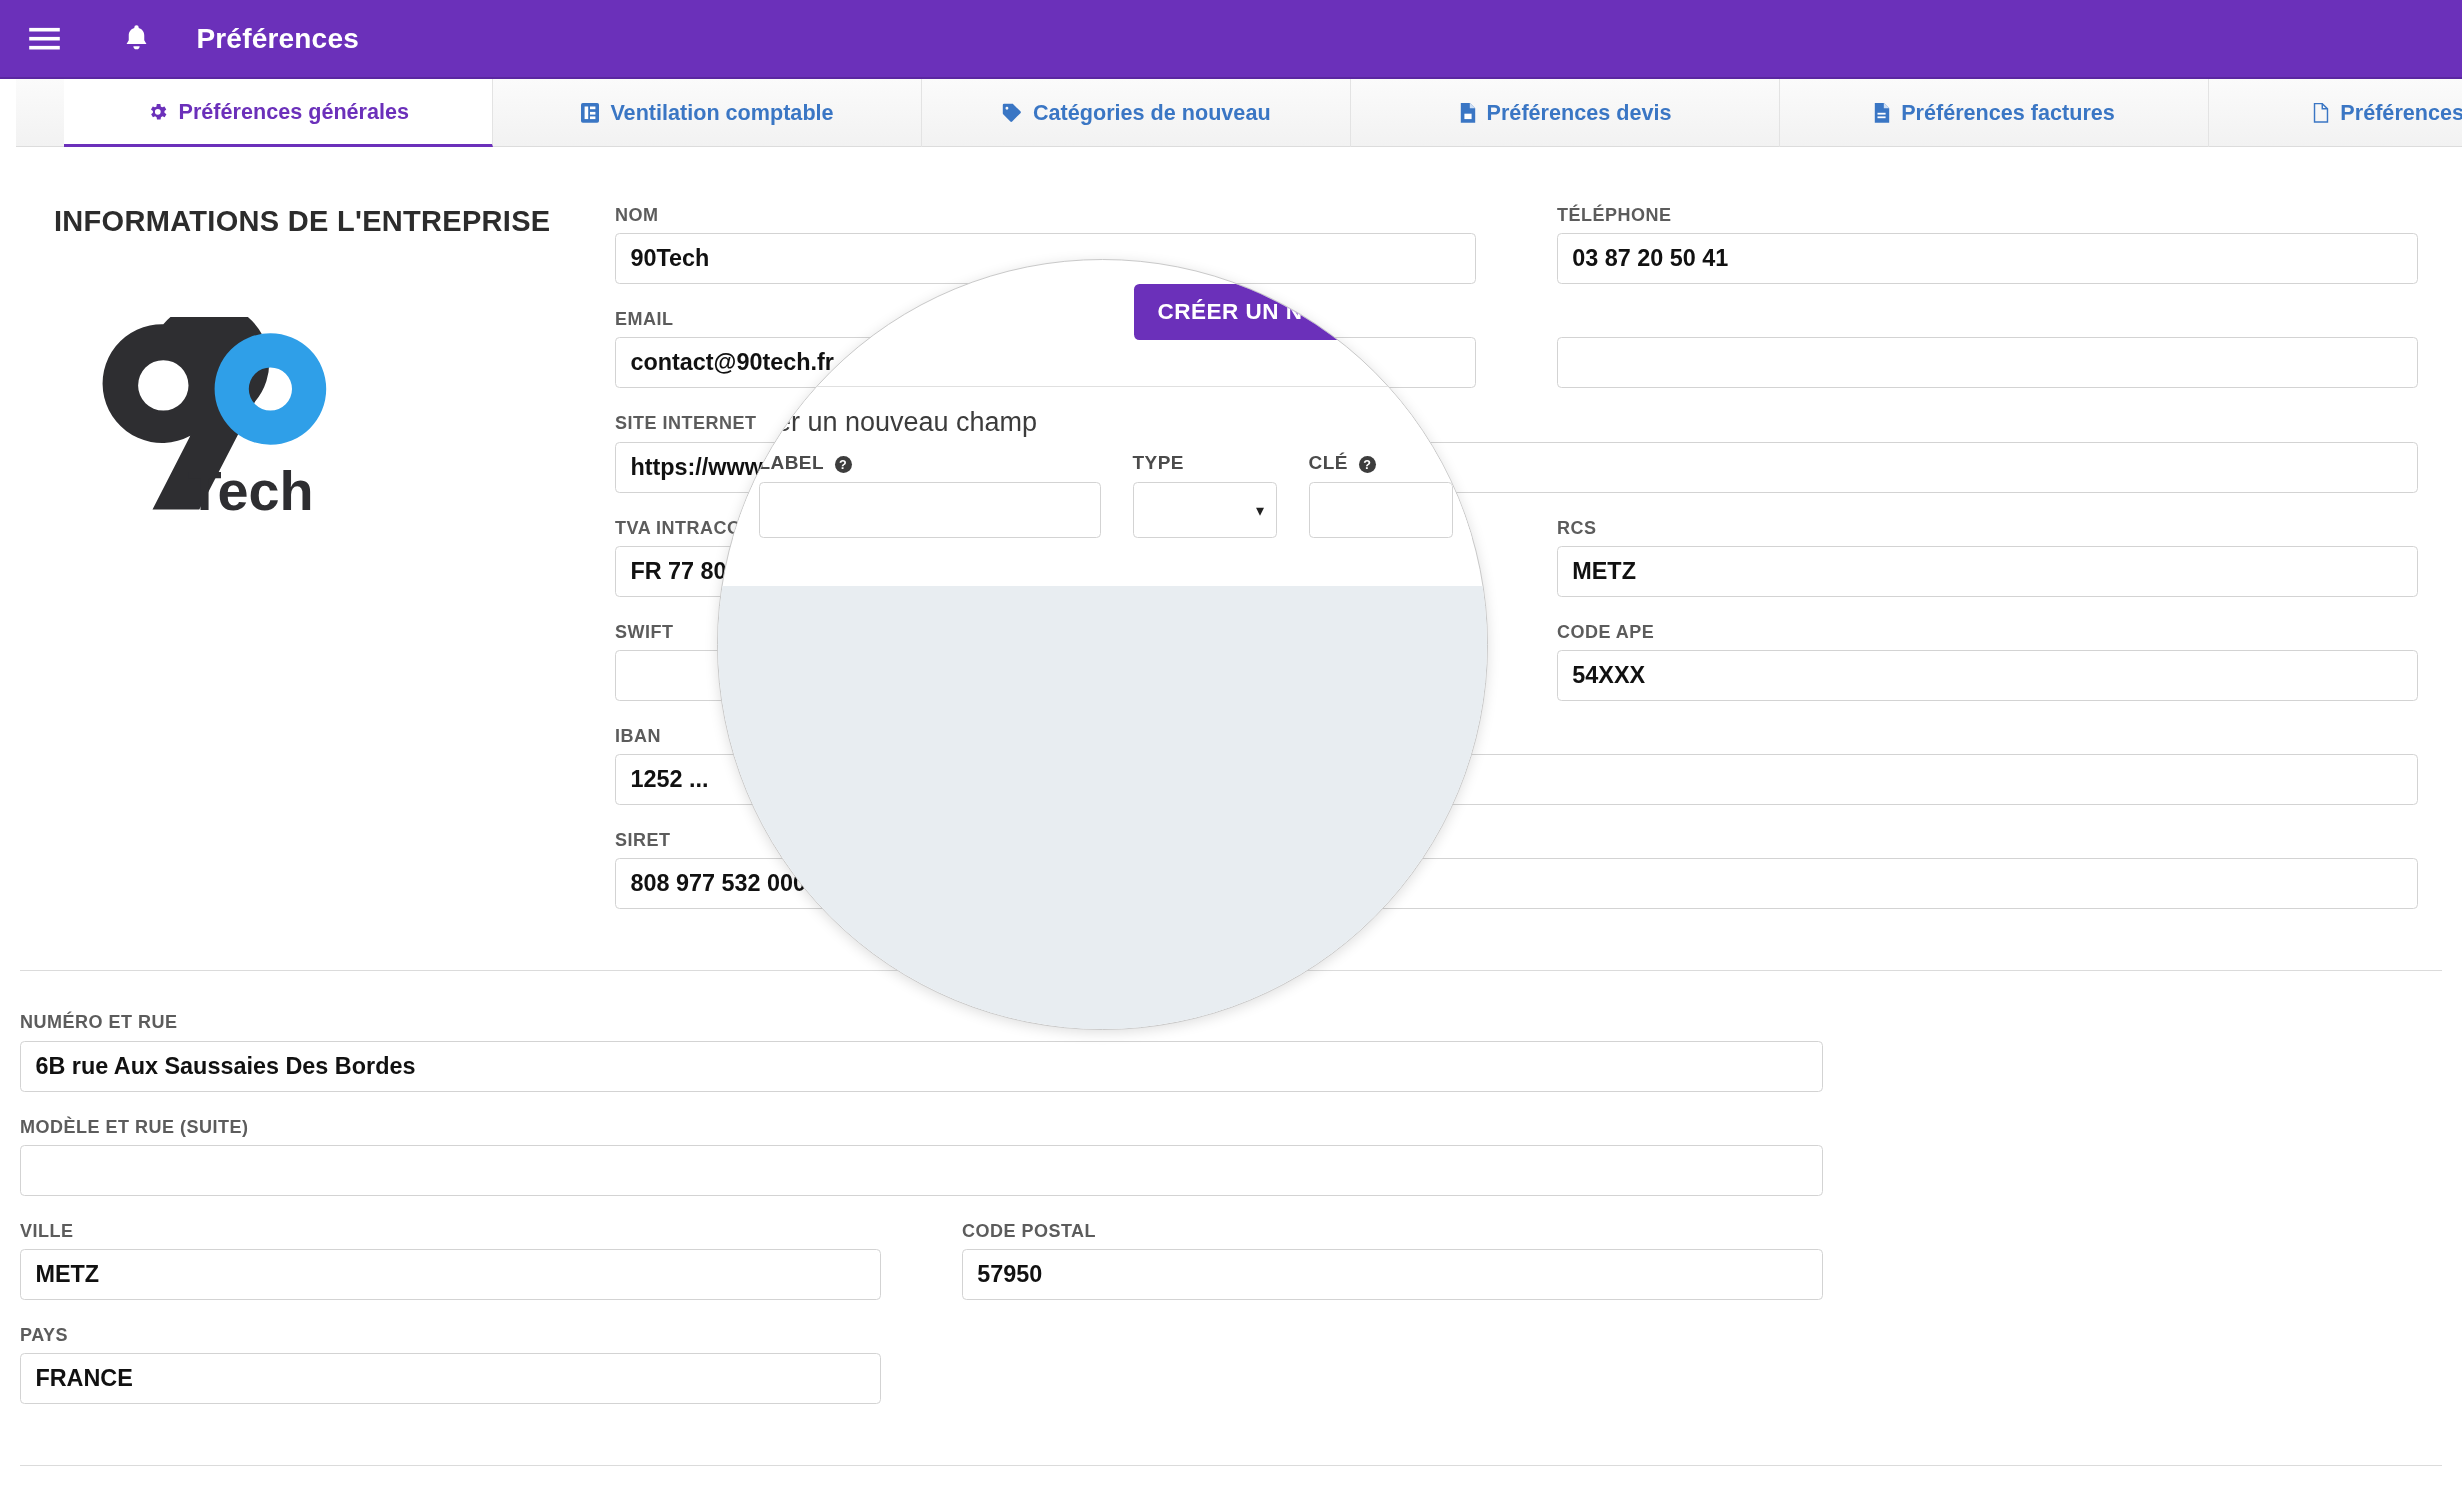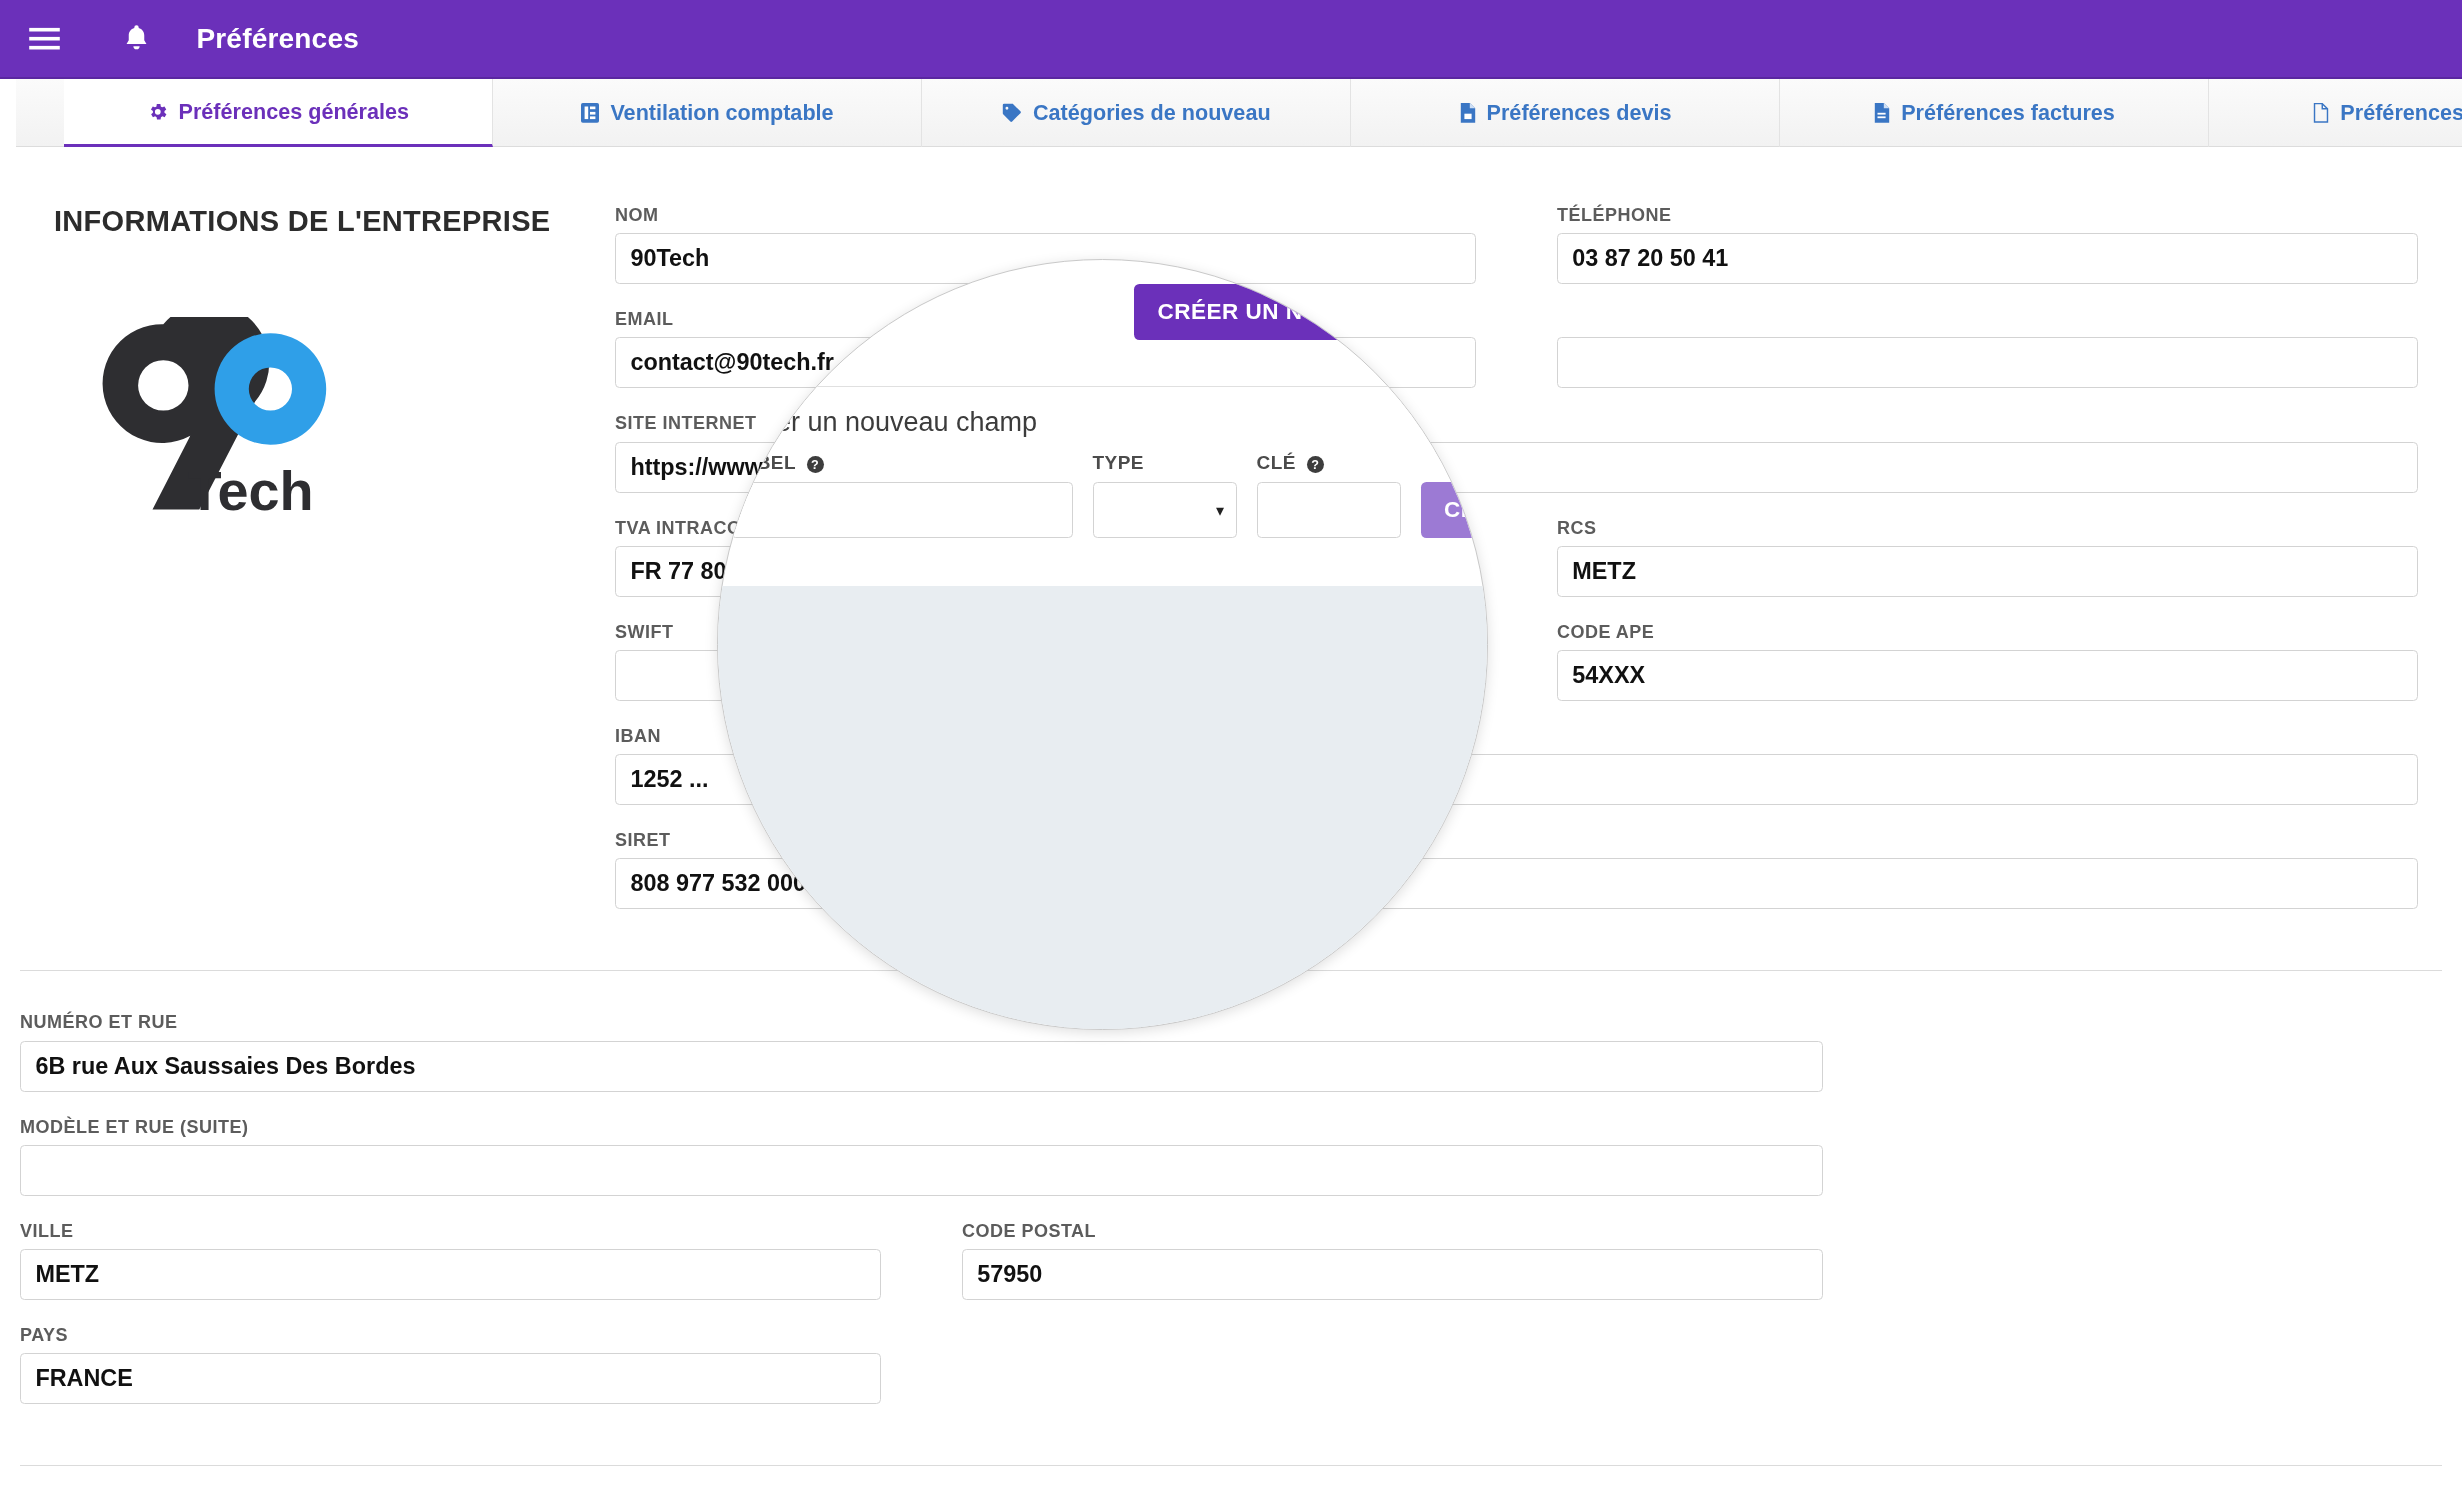--- a/index.html
+++ b/index.html
@@ -163,21 +163,21 @@
     width: 811px;
     padding: 20px 0 0 12.6px;
     background: #ffffff;
   }
   .mag-panel-title {
     font-size: 27px;
     color: #3c3c3c;
     margin: 0 0 14.4px 1.8px;
     font-weight: normal;
   }
-  .mag-row { display: flex; align-items: flex-end; gap: 20px; }
+  .mag-row { display: flex; align-items: flex-end; gap: 32px; margin-left: 28px; }
   .mlab {
     display: block;
     font-size: 19px; font-weight: bold;
     color: #4b4b4b;
     letter-spacing: 0.4px;
     margin-bottom: 7.2px;
   }
   .help {
     display: inline-flex; align-items: center; justify-content: center;
     width: 17px; height: 17px; border-radius: 50%;

